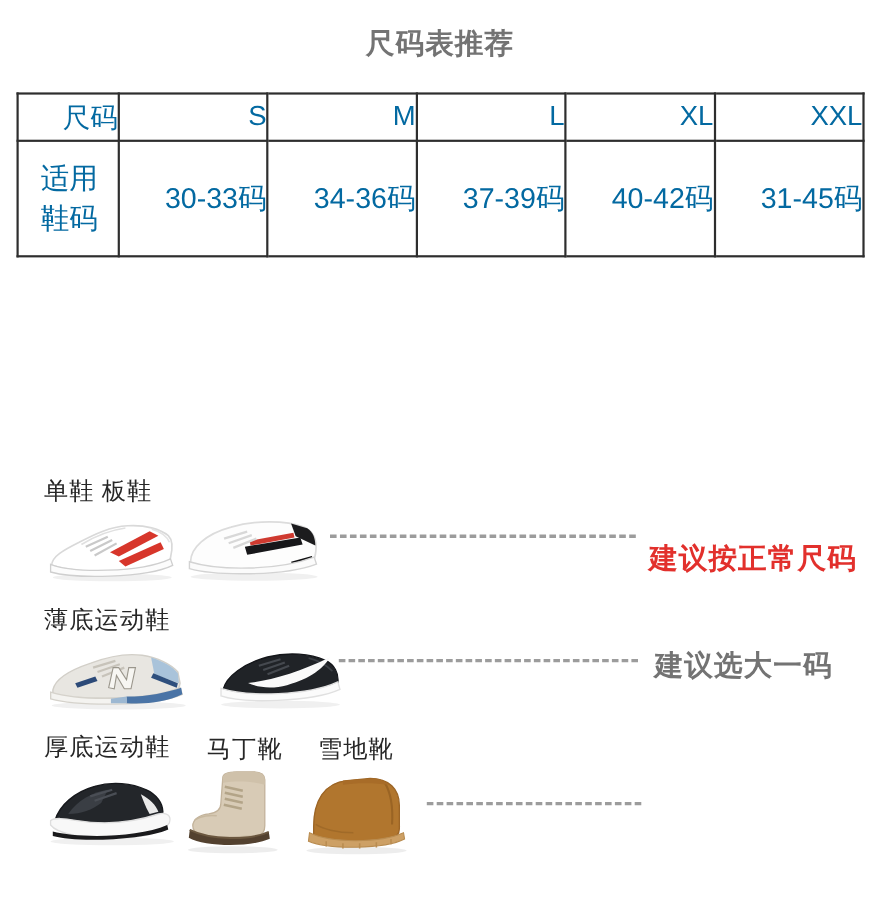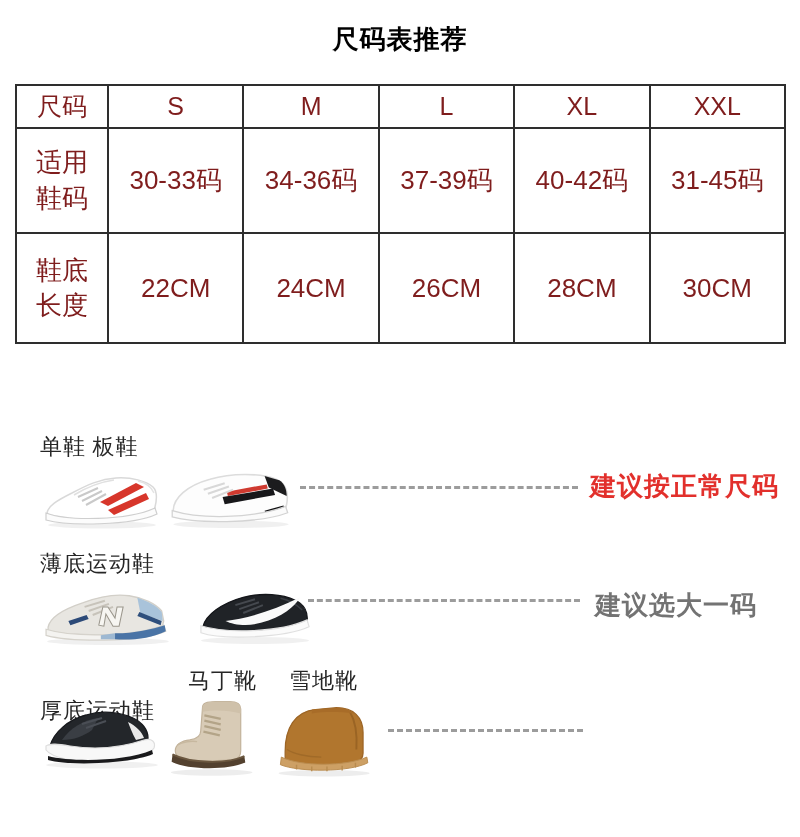--- a/index.html
+++ b/index.html
@@ -12,37 +12,37 @@
     background: #ffffff;
     overflow: hidden;
   }
   .title {
     position: absolute;
     top: 22px; left: 0;
     width: 100%;
     text-align: center;
     font-size: 26px;
     font-weight: 600;
-    color: #000000;
+    color: #737373;
     letter-spacing: 1px;
   }
   table.size-table {
     position: absolute;
     left: 15px; top: 84px;
     width: 771px;
     border-collapse: collapse;
     table-layout: fixed;
     background: #fff;
   }
   table.size-table col.label-col { width: 92px; }
   table.size-table th, table.size-table td {
     border: 2px solid #2e2e2e;
-    text-align: center;
+    text-align: right;
     vertical-align: middle;
-    color: #7f1d1d;
+    color: #0369a1;
     font-weight: 500;
   }
   tr.header-row th { height: 43px; font-size: 25px; }
   tr.data-row-1 td, tr.data-row-1 th { height: 105px; font-size: 26px; }
   tr.data-row-2 td, tr.data-row-2 th { height: 110px; font-size: 26px; }
   th.row-label { font-size: 24px; line-height: 1.35; padding: 12px 18px; }
   .section-label {
     position: absolute;
     font-size: 22px;
     color: #262626;
@@ -91,28 +91,20 @@
       <th>XXL</th>
     </tr>
     <tr class="data-row-1">
       <th class="row-label">适用鞋码</th>
       <td>30-33码</td>
       <td>34-36码</td>
       <td>37-39码</td>
       <td>40-42码</td>
       <td>31-45码</td>
     </tr>
-    <tr class="data-row-2">
-      <th class="row-label">鞋底长度</th>
-      <td>22CM</td>
-      <td>24CM</td>
-      <td>26CM</td>
-      <td>28CM</td>
-      <td>30CM</td>
-    </tr>
   </tbody>
     </table>
 
   <div class="section-label" style="left:40px; top:432px;">单鞋 板鞋</div>
 
   <svg class="shoe" style="left:42px; top:468px;" width="120" height="62" viewBox="0 0 120 62">
     <ellipse cx="60" cy="57" rx="54" ry="3.5" fill="rgba(0,0,0,0.06)"></ellipse>
     <path d="M5,46 C5,38 16,32 30,25 C45,17 58,11 74,10 C90,9 104,13 111,19 C115,23 115,31 113,39 L111,47 C80,54 25,53 5,46 Z" fill="#ffffff" stroke="#d9d9d9" stroke-width="1.5"></path>
     <path d="M96,13 C104,15 110,20 112,25" stroke="#e4e4e4" stroke-width="1.5" fill="none"></path>
     <path d="M32,27 C45,19 58,14 72,12" stroke="#e0e0e0" stroke-width="1.5" fill="none"></path>
@@ -135,21 +127,21 @@
     <path d="M92,44 L110,39 L112,45 L94,49 Z" fill="#101012"></path>
     <g stroke="#d8d8d8" stroke-width="2">
       <line x1="34" y1="24" x2="54" y2="18"></line>
       <line x1="38" y1="28" x2="58" y2="21"></line>
       <line x1="42" y1="32" x2="62" y2="24"></line>
     </g>
     <path d="M4,44 C30,52 80,52 112,40 L114,46 C85,57 25,56 4,50 Z" fill="#fbfbfb" stroke="#d3d3d3" stroke-width="1.2"></path>
   </svg>
 
   <div class="dash-line" style="left:300px; top:486px; width:278px;"></div>
-  <div class="advice" style="left:590px; top:469px; color:#e2302c;text-align:right;">建议按正常尺码</div>
+  <div class="advice" style="left:590px; top:490px; color:#e2302c;text-align:right;">建议按正常尺码</div>
 
   <div class="section-label" style="left:40px; top:549px;">薄底运动鞋</div>
 
   <svg class="shoe" style="left:42px; top:582px;" width="142" height="64" viewBox="0 0 140 62">
     <ellipse cx="65" cy="58" rx="60" ry="3.5" fill="rgba(0,0,0,0.06)"></ellipse>
     <path d="M6,44 C8,34 22,26 40,20 C56,14 72,11 86,13 C100,15 112,21 118,28 L120,38 L118,46 C80,54 25,52 6,48 Z" fill="#e8e6e1" stroke="#d2cfc8" stroke-width="1.3"></path>
     <path d="M94,15 C104,18 113,23 118,29 L119,38 L97,30 Z" fill="#a9c3da"></path>
     <path d="M96,29 L118,38 L117,42 L94,33 Z" fill="#2e4f7d"></path>
     <path d="M26,38 L44,32 L46,36 L28,42 Z" fill="#2c4a78"></path>
     <g stroke="#c7c3ba" stroke-width="2">
@@ -172,21 +164,21 @@
       <line x1="44" y1="26" x2="64" y2="19"></line>
       <line x1="48" y1="30" x2="68" y2="22"></line>
     </g>
     <path d="M30,38 C50,36 78,28 106,14 C100,24 88,34 66,40 C52,44 38,42 30,38 Z" fill="#fafafa"></path>
     <path d="M5,43 C30,51 85,50 113,37 L115,44 C88,56 25,57 5,50 Z" fill="#fbfbfb" stroke="#e0e0e0" stroke-width="1.2"></path>
   </svg>
 
   <div class="dash-line" style="left:308px; top:599px; width:272px;"></div>
   <div class="advice" style="left:595px; top:588px; color:#737373;">建议选大一码</div>
 
-  <div class="section-label" style="left:40px; top:696px;">厚底运动鞋</div>
+  <div class="section-label" style="left:40px; top:664px;">厚底运动鞋</div>
   <div class="section-label" style="left:188px; top:666px;">马丁靴</div>
   <div class="section-label" style="left:289px; top:666px;">雪地靴</div>
 
   <svg class="shoe" style="left:40px; top:700px;" width="125" height="70" viewBox="0 0 125 70">
     <ellipse cx="62" cy="65" rx="56" ry="3.5" fill="rgba(0,0,0,0.06)"></ellipse>
     <path d="M10,46 C14,32 28,20 46,15 C62,10 80,12 93,18 C102,22 108,30 108,38 L106,46 C70,53 30,52 10,46 Z" fill="#23262a" stroke="#17191d" stroke-width="1.3"></path>
     <path d="M22,40 C30,28 44,20 58,18 L52,30 C44,36 34,40 22,40 Z" fill="#3a3e44"></path>
     <path d="M88,22 C96,26 102,32 104,38 L96,40 C92,33 90,27 88,22 Z" fill="#e9e9e9"></path>
     <g stroke="#4a4e55" stroke-width="2">
       <line x1="42" y1="24" x2="62" y2="18"></line>

